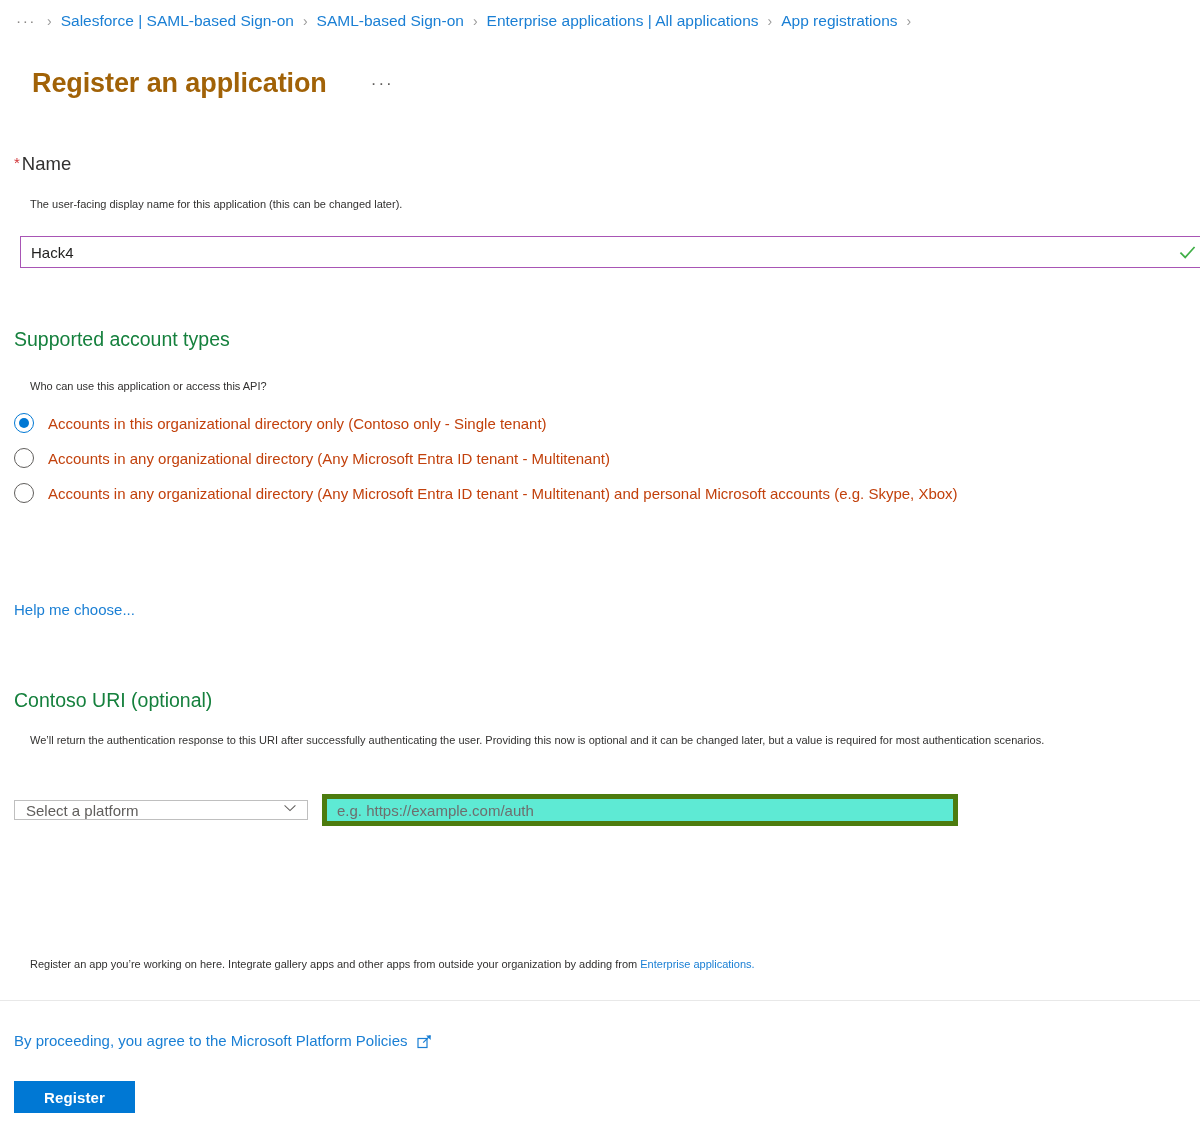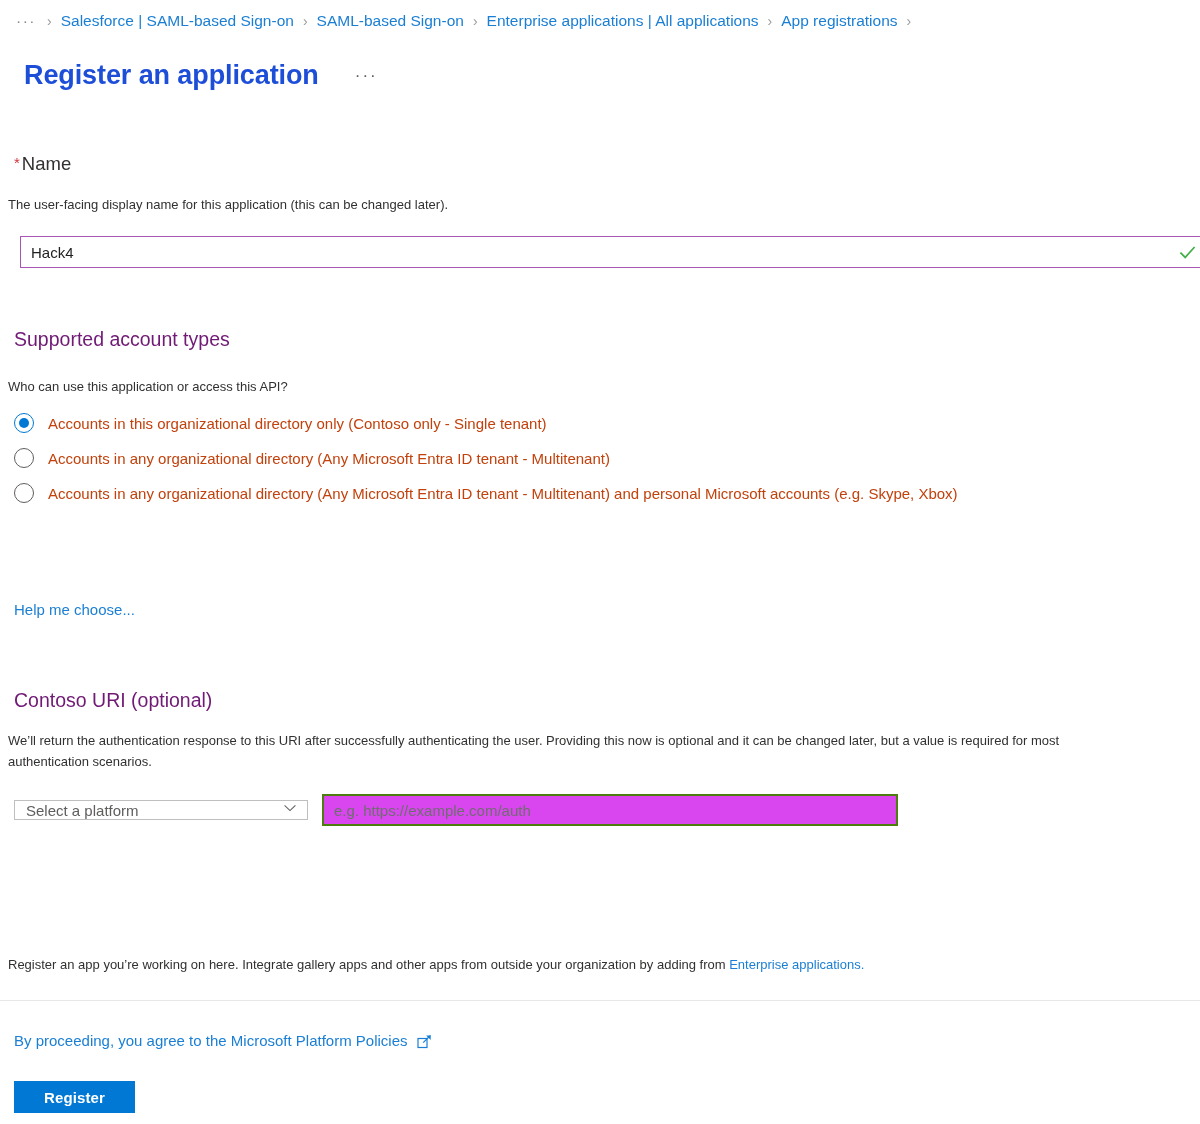--- a/index.html
+++ b/index.html
@@ -53,24 +53,24 @@
   .title-row {
     position: absolute;
     top: 48px;
     left: 14px;
     display: flex;
     align-items: baseline;
   }
   .page-title {
     font-size: 27px;
     font-weight: bold;
-    color: #1d4ed8;
+    color: #a16207;
     letter-spacing: -0.1px;
     line-height: 34px;
-    margin: 10px;
+    margin: 18px;
   }
   .title-ellipsis {
     margin-left: 26px;
     color: #605e5c;
     font-size: 17px;
     letter-spacing: 2px;
     cursor: pointer;
     position: relative;
     top: -3px;
   }
@@ -86,22 +86,22 @@
   .req-star {
     color: #d13438;
     font-size: 15px;
     position: relative;
     top: -2px;
     margin-right: 2px;
   }
 
   .helper-text {
     position: absolute;
-    left: 8px;
-    font-size: 13px;
+    left: 30px;
+    font-size: 11px;
     line-height: 21px;
     color: #323130;
   }
   #name-helper { top: 194px; }
 
   
   .name-input-wrap {
     position: absolute;
     left: 20px;
     top: 236px;
@@ -132,21 +132,21 @@
     justify-content: center;
     margin-right: 6px;
   }
 
   
   .section-heading {
     position: absolute;
     left: 14px;
     font-size: 19.5px;
     font-weight: 400;
-    color: #701a75;
+    color: #15803d;
     line-height: 26px;
   }
   #sat-heading { top: 326px; }
   #ru-heading  { top: 687px; }
 
   #sat-question { top: 376px; }
 
   
   .radio-group {
     position: absolute;
@@ -232,26 +232,26 @@
     align-items: flex-end;
     justify-content: space-between;
     padding: 0 10px 0 11px;
     cursor: pointer;
   }
   .platform-select .ps-text {
     font-size: 15px;
     color: #605e5c;
   }
   .uri-input {
-    width: 576px;
+    width: 636px;
     height: 32px;
     margin-left: 14px;
-    border: 2px solid #4d7c0f;
+    border: 5px solid #4d7c0f;
     box-sizing: border-box;
-    background: #d946ef;
+    background: #5eead4;
     font-family: "Liberation Sans", sans-serif;
     font-size: 15px;
     color: #201f1e;
     padding: 0 10px;
     outline: none;
   }
   .uri-input::placeholder { color: #6e6e6e; opacity: 1; }
 
   
   #footer-note {

